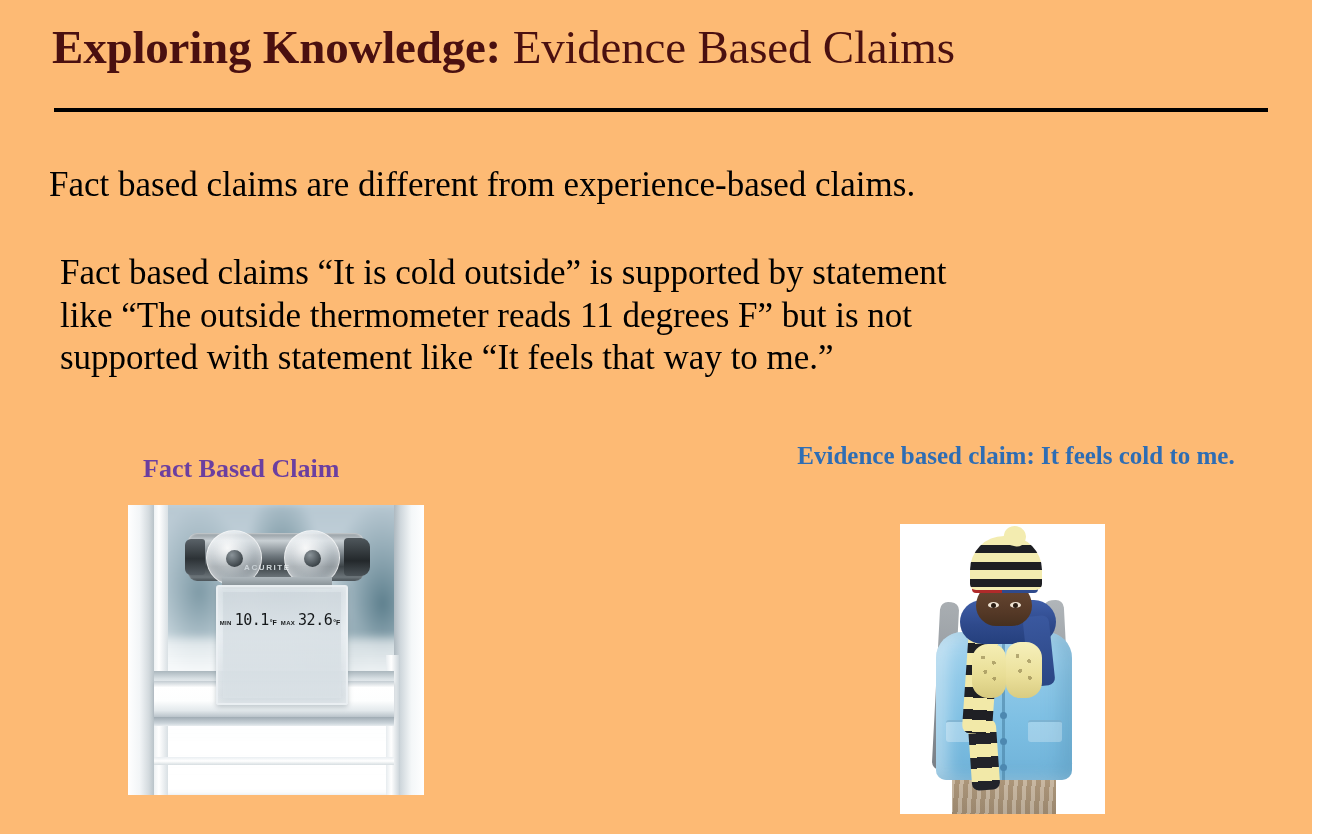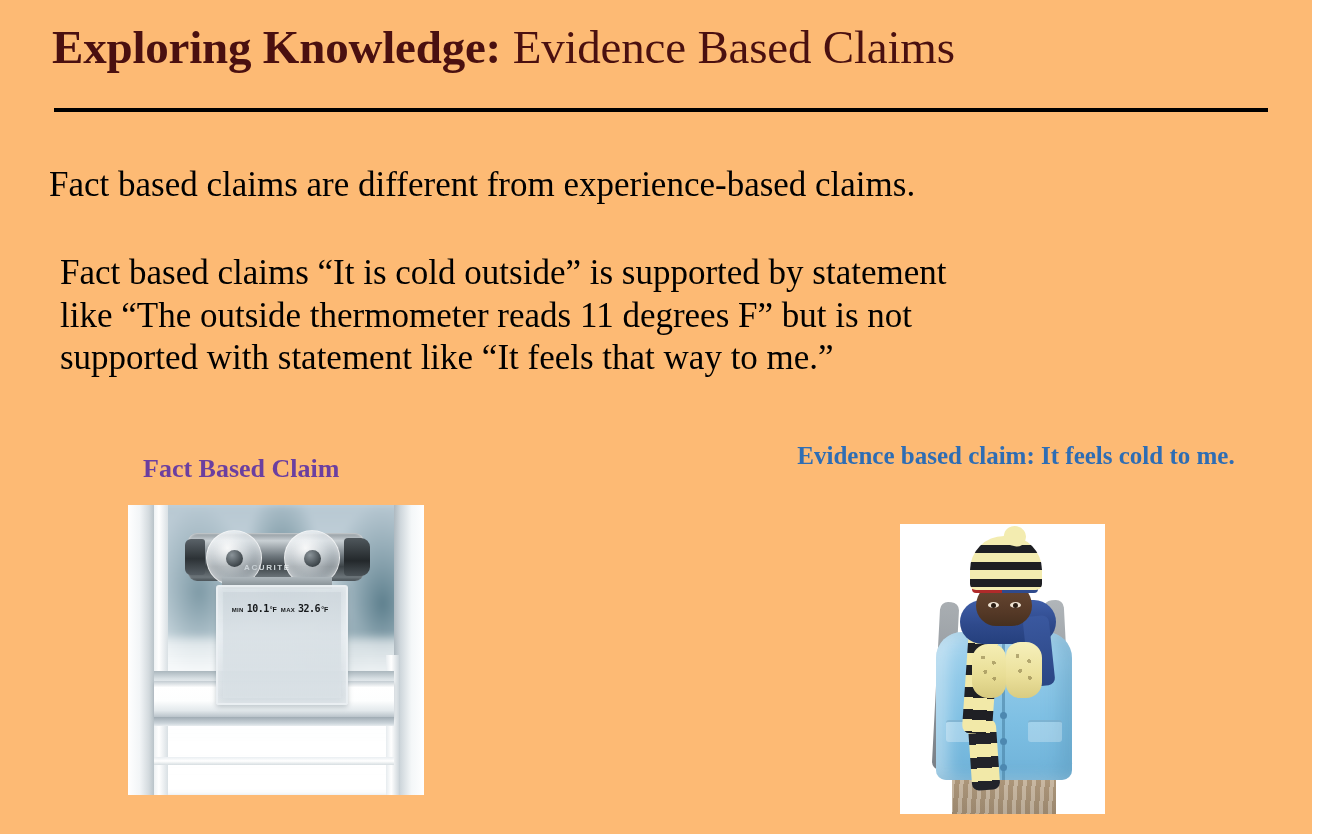--- a/index.html
+++ b/index.html
@@ -210,21 +210,21 @@
     background: linear-gradient(180deg, rgba(201,210,216,0.55) 0%, rgba(222,229,233,0.5) 100%);
   }
   .lcd-row-minmax {
     position: absolute; left: 4px; right: 4px; top: 16px;
     display: flex; align-items: baseline; justify-content: center;
     font-family: "DejaVu Sans Mono", monospace;
     color: #15181a;
     white-space: nowrap;
   }
   .lcd-lbl { font-family: "Liberation Sans", sans-serif; font-size: 6px; font-weight: bold; letter-spacing: .3px; }
-  .lcd-val-sm { font-size: 10px; font-weight: bold; letter-spacing: -0.5px; margin: 0 1px 0 3px; }
+  .lcd-val-sm { font-size: 15px; font-weight: normal; letter-spacing: -0.5px; margin: 8px 1px 0 3px; }
   .lcd-unit-sm { font-family: "Liberation Sans", sans-serif; font-size: 7px; font-weight: bold; margin-right: 4px; }
   .lcd-main {
     position: absolute; left: 0; right: 0; top: 46px;
     text-align: center;
     font-family: "DejaVu Sans Mono", monospace;
     color: #0c0e10;
   }
   .lcd-main-val { font-size: 40px; font-weight: bold; letter-spacing: -2px; }
   .lcd-main-unit { font-family: "Liberation Sans", sans-serif; font-size: 13px; font-weight: bold; vertical-align: 14px; margin-left: 1px; }
 

